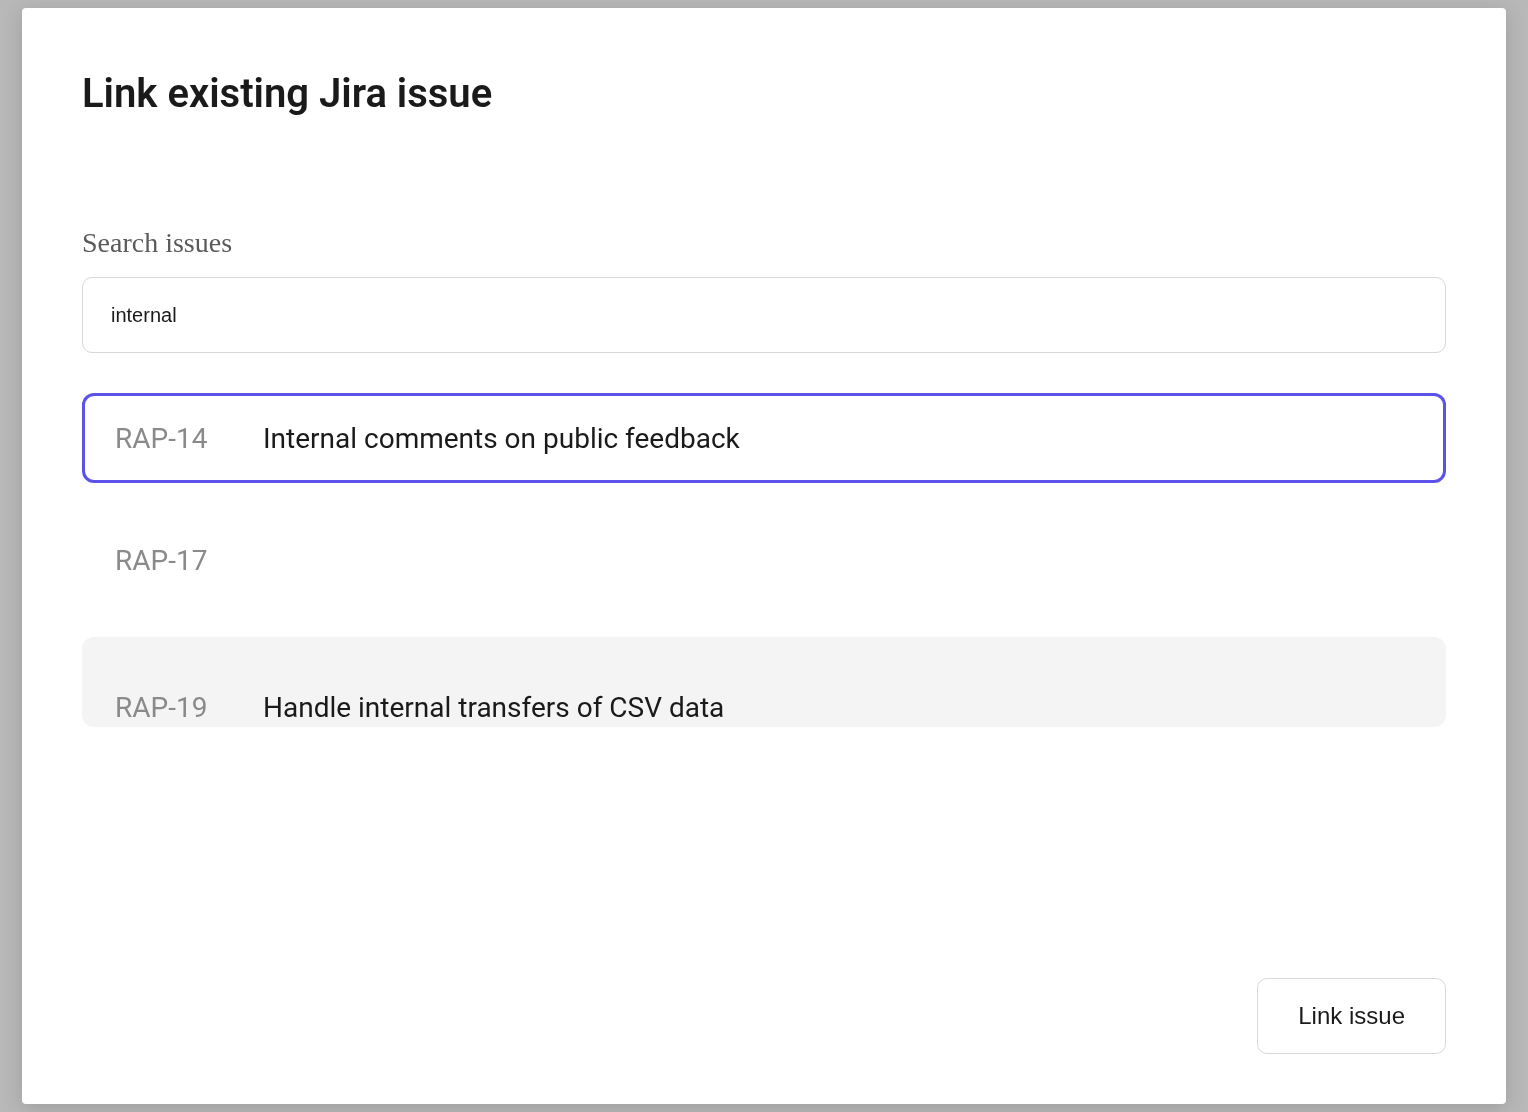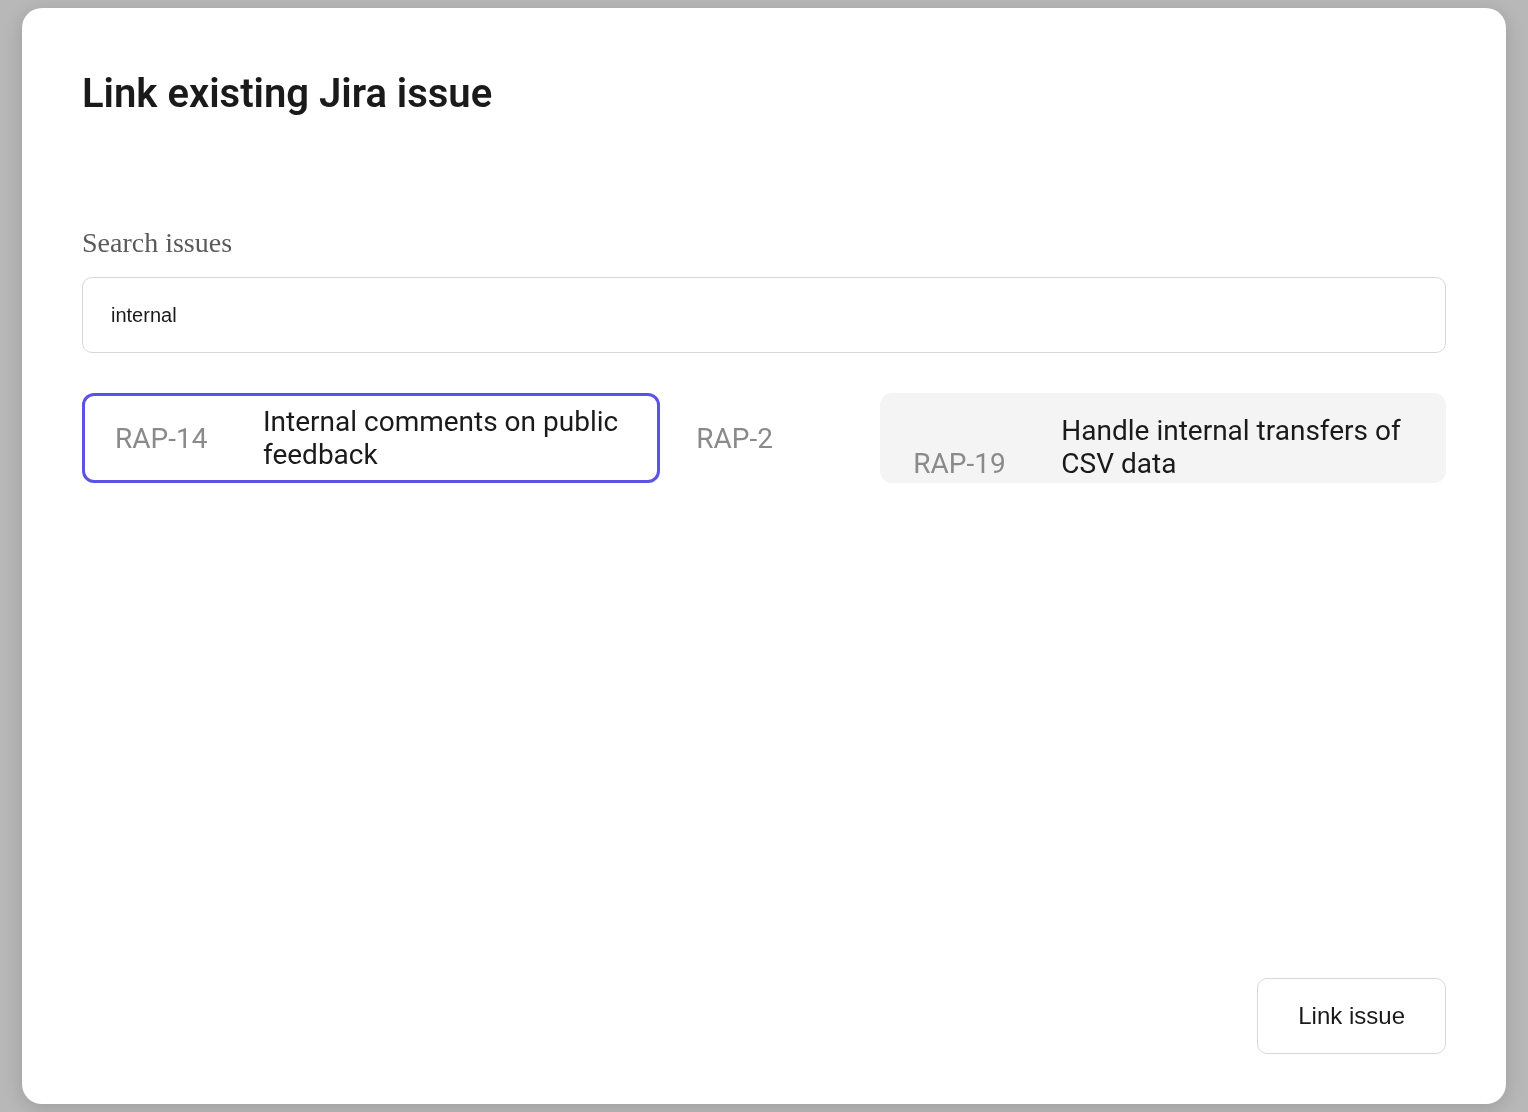--- a/index.html
+++ b/index.html
@@ -17,21 +17,21 @@
       overflow: hidden;
     }
     
     .modal {
       position: absolute;
       top: 8px;
       left: 22px;
       right: 22px;
       bottom: 8px;
       background-color: #ffffff;
-      border-radius: 20px;
+      border-radius: 4px;
       box-shadow: 0 4px 20px rgba(0,0,0,0.15);
       padding: 62px 60px 50px 60px;
       display: flex;
       flex-direction: column;
     }
     
     .modal-title {
       font-size: 40px;
       font-weight: 600;
       color: #1a1a1a;
@@ -54,22 +54,22 @@
       padding: 0 28px;
       font-size: 20px;
       color: #1a1a1a;
       outline: none;
       margin-bottom: 40px;
       background-color: #ffffff;
     }
     
     .results-list {
       display: flex;
-      flex-direction: row;
-      gap: 3px;
+      flex-direction: column;
+      gap: 32px;
     }
     
     .result-item {
       display: flex;
       align-items: center;
       height: 90px;
       padding: 0 30px;
       border-radius: 12px;
       cursor: pointer;
       border: 3px solid transparent;
@@ -125,21 +125,21 @@
   <label class="search-label">Search issues</label>
 
   <input type="text" class="search-input" value="internal" style="">
 
   <div class="results-list">
     <div class="result-item selected">
       <span class="issue-key">RAP-14</span>
       <span class="issue-title">Internal comments on public feedback</span>
     </div>
     <div class="result-item">
-      <span class="issue-key">RAP-2</span>
+      <span class="issue-key">RAP-17</span>
     </div>
     <div class="result-item hovered">
       <span class="issue-key">RAP-19</span>
       <span class="issue-title">Handle internal transfers of CSV data</span>
     </div>
   </div>
 
   <div class="modal-footer">
     <button class="link-button">Link issue</button>
   </div>

